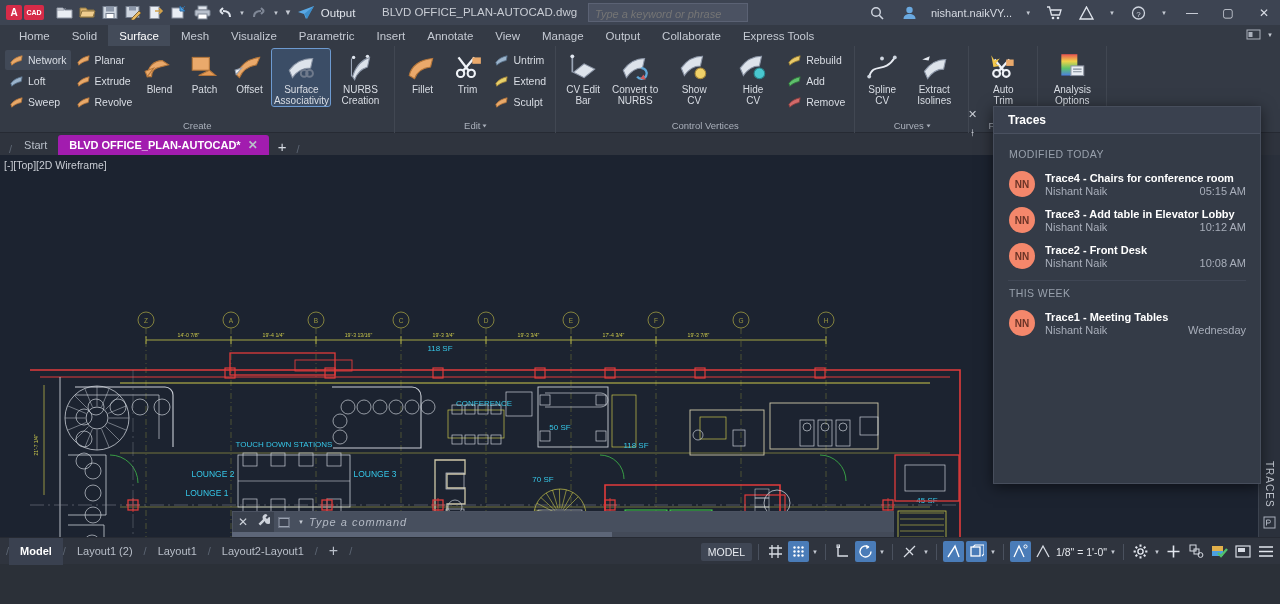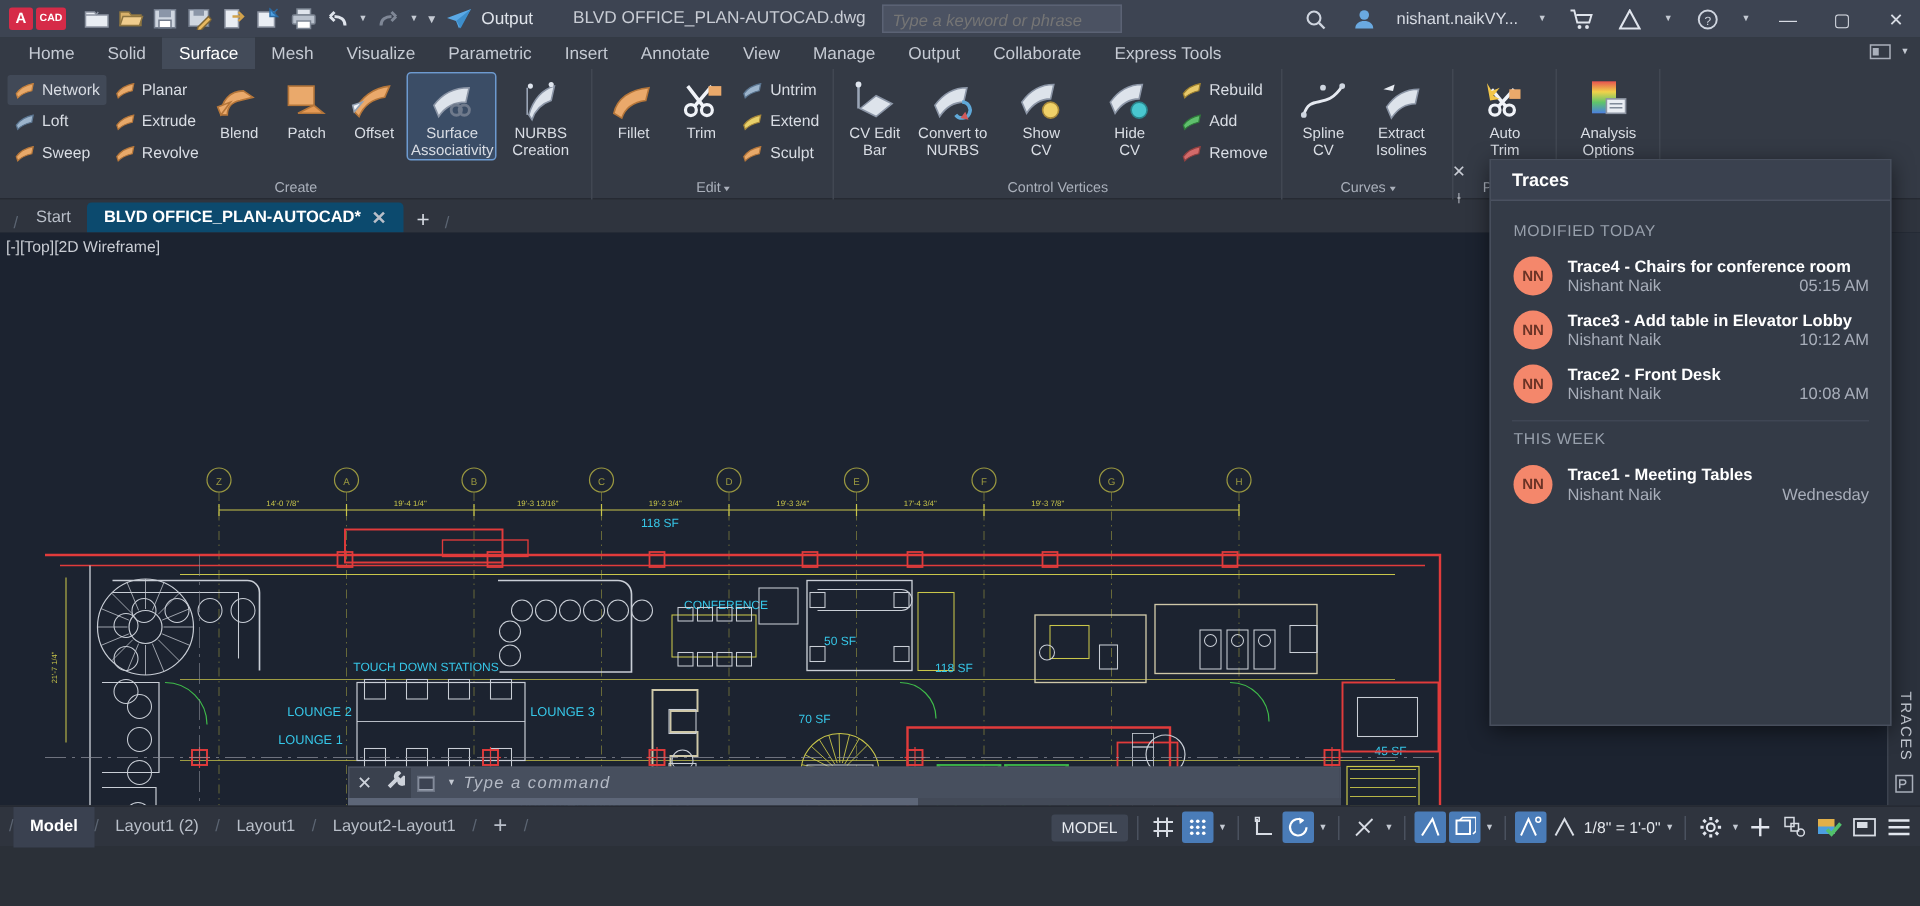--- a/index.html
+++ b/index.html
@@ -69,21 +69,21 @@
   .bigbtn .bico { width:32px; height:30px; display:block; }
   .bigbtn .blab { font-size:10px; color:#d9dde4; text-align:center; line-height:11px;
     margin-top:2px; }
   .wide { width:58px; }
 
   
   .filetabs { height:22px; background:#2f343e; display:flex; align-items:flex-end;
     padding-left:8px; }
   .ftab { height:20px; display:flex; align-items:center; padding:0 11px;
     font-size:11px; color:#b9bfc9; cursor:pointer; }
-  .ftab.active { background:#0c4a6e; color:#ffffff; font-weight:bold;
+  .ftab.active { background:#a21caf; color:#ffffff; font-weight:bold;
     border-top-left-radius:3px; border-top-right-radius:3px;}
   .fsep { color:#5c6573; font-size:11px; padding:0 1px; }
   .fclose { color:#b9bfc9; font-size:12px; margin-left:7px; cursor:pointer; }
   .fplus { color:#d6dae2; font-size:15px; padding:0 9px; cursor:pointer; }
 
   
   .canvaswrap { position:relative; height:382px; background:#1c2330; overflow:hidden; }
   .vplabel { position:absolute; left:4px; top:4px; color:#c9cdd4; font-size:10.5px;
     z-index:6; }
   #plan { position:absolute; left:0; top:0; }

